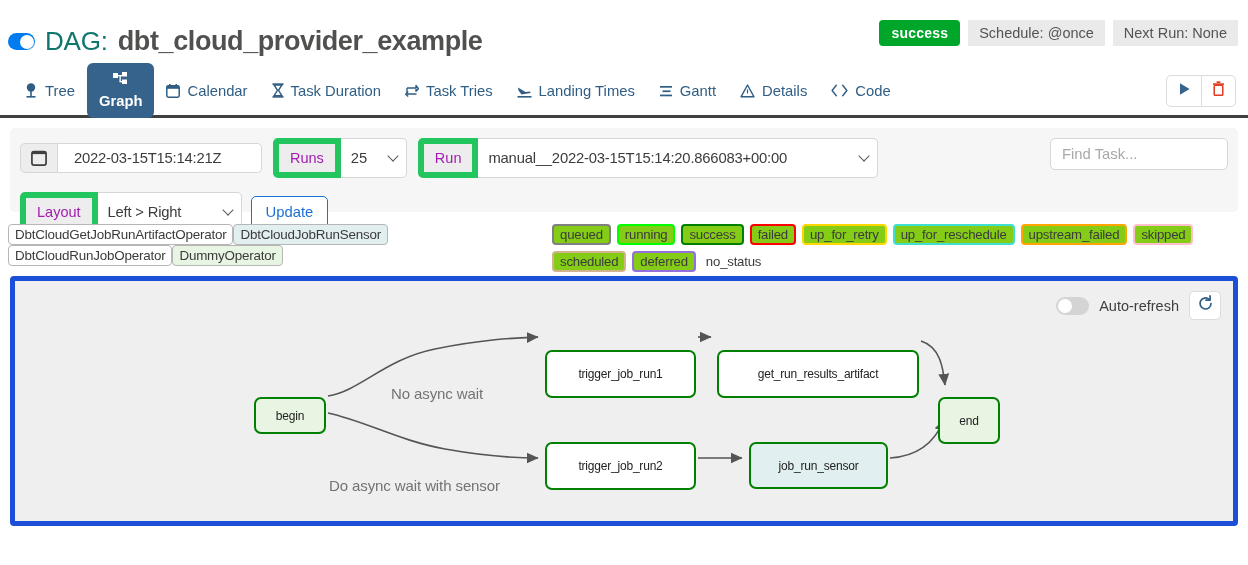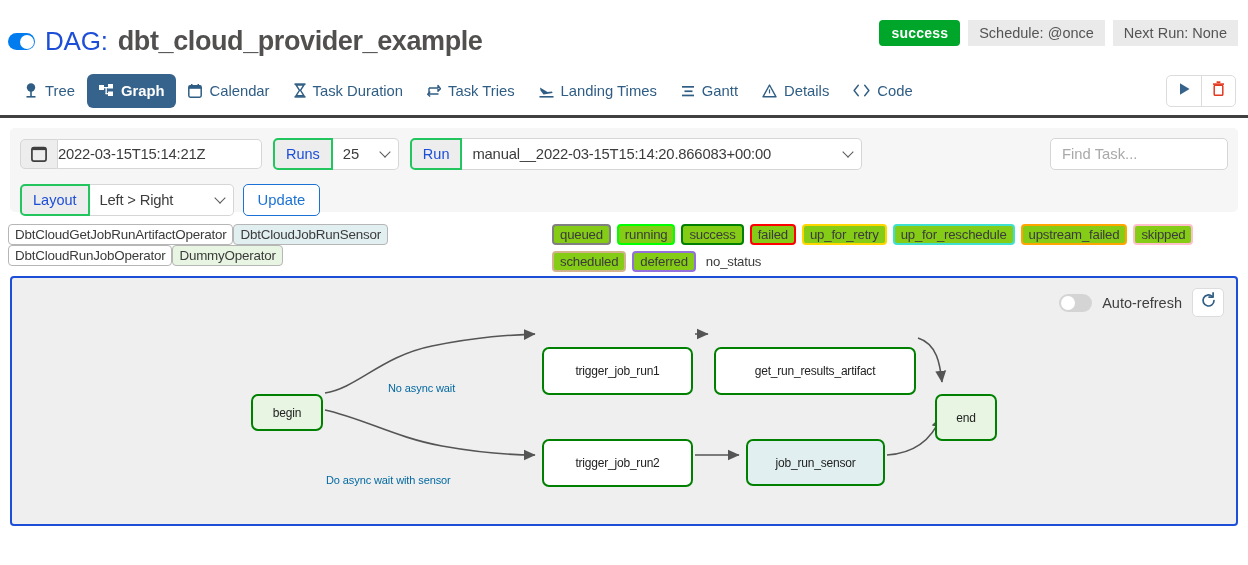--- a/index.html
+++ b/index.html
@@ -33,21 +33,21 @@
   .toggle-pill::after {
     content: "";
     position: absolute;
     right: 1.5px; top: 1.5px;
     width: 14px; height: 14px;
     border-radius: 50%;
     background: #fff;
   }
   .dag-label {
     font-size: 26px;
-    color: #1d4ed8;
+    color: #0f766e;
     font-weight: 400;
     letter-spacing: -0.2px;
   }
   .dag-name {
     font-size: 27px;
     color: #51504f;
     font-weight: bold;
     letter-spacing: -0.4px;
   }
   .header-right {
@@ -90,20 +90,21 @@
     color: #2f5d84;
     font-size: 14.8px;
     cursor: pointer;
     white-space: nowrap;
   }
   .tab .ticon { display: flex; align-items: center; }
   .tab.active {
     background: #35638b;
     color: #fff;
     font-weight: bold;
+    flex-direction: column;
   }
   .tab-gap { flex: 1 1 auto; }
   .btn-group {
     display: flex;
     border: 1px solid #dcdcdc;
     border-radius: 5px;
     overflow: hidden;
     background: #fff;
   }
   .btn-group > div {
@@ -120,35 +121,35 @@
     border-radius: 5px;
     padding: 10px 10px 12px 10px;
     position: relative;
     height: 84px;
   }
   .ctl-row { display: flex; align-items: center; gap: 0; }
   .ctl-row2 { margin-top: 14px; }
   .input-group { display: flex; align-items: stretch; }
   .ig-addon {
     background: #ededed;
-    border: 2px solid #22c55e;
-    color: #1d4ed8;
+    border: 6px solid #22c55e;
+    color: #a21caf;
     font-size: 14.5px;
     padding: 6px 11px;
     display: flex; align-items: center;
   }
   .ig-addon.left  { border-radius: 5px 0 0 5px; }
   .ig-field {
     background: #fff;
     border: 1px solid #d6d6d6;
     border-left: none;
     border-radius: 0 5px 5px 0;
     font-size: 14.8px;
     color: #3c3c3c;
-    padding: 6px 0;
+    padding: 6px 16px;
     display: flex; align-items: center;
     letter-spacing: -0.2px;
   }
   .ig-select {
     background: #fff;
     border: 1px solid #d6d6d6;
     border-left: none;
     border-radius: 0 5px 5px 0;
     font-size: 14.8px;
     color: #3c3c3c;
@@ -241,21 +242,21 @@
     color: #3b3b3b;
     padding: 3px 4px;
     letter-spacing: -0.2px;
   }
 
   
   .graph-panel {
     margin: 8px 10px 0 10px;
     height: 250px;
     background: #efefef;
-    border: 2px solid #1d4ed8;
+    border: 5px solid #1d4ed8;
     border-radius: 4px;
     position: relative;
     overflow: hidden;
   }
   .refresh-row {
     position: absolute;
     right: 12px; top: 10px;
     display: flex; align-items: center; gap: 10px;
     z-index: 5;
   }
@@ -295,22 +296,22 @@
     font-size: 12px;
     color: #222;
     background: #fff;
     letter-spacing: -0.2px;
     cursor: pointer;
   }
   .node.dummy  { background: #e8f5e3; }
   .node.sensor { background: #e2eff0; }
   .edge-label {
     position: absolute;
-    font-size: 11px;
-    color: #0369a1;
+    font-size: 15px;
+    color: #737373;
     white-space: nowrap;
     letter-spacing: -0.1px;
   }
 </style>
 </head>
 <body>
 
 <div class="header">
   <div class="dag-title-row">
     <div class="toggle-pill"></div>

